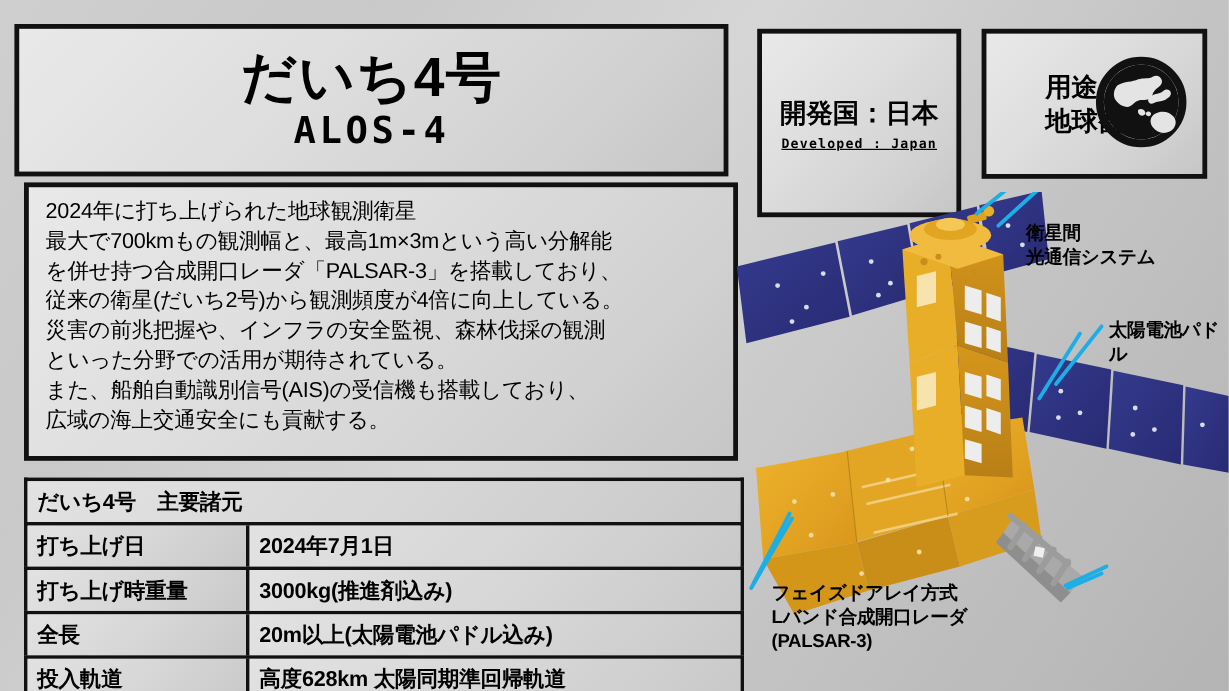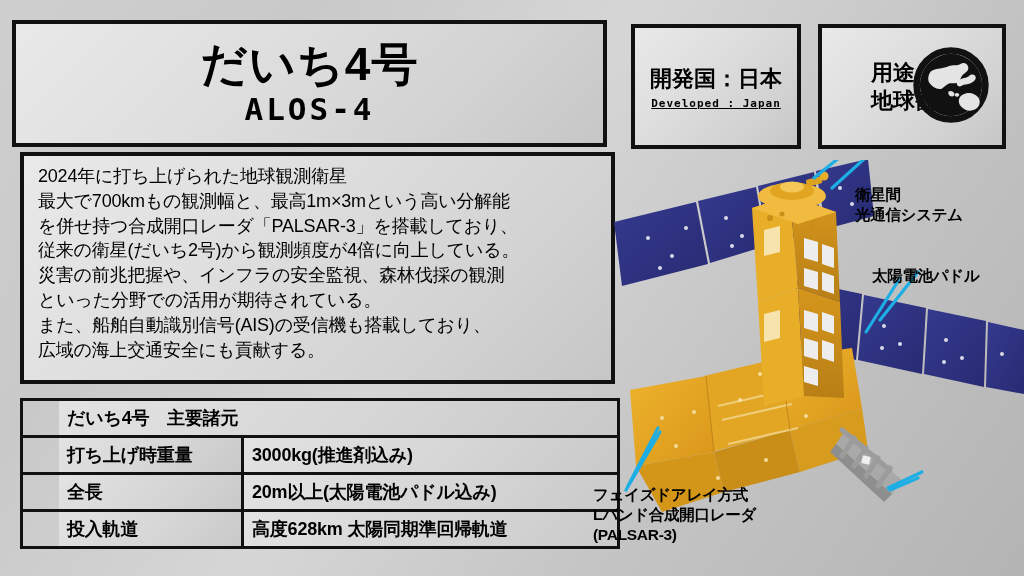--- a/index.html
+++ b/index.html
@@ -20,60 +20,60 @@
   }
 
   
   #title-box{left:12px;top:20px;width:595px;height:127px;
     display:flex;flex-direction:column;align-items:center;justify-content:center;}
   #title-main{font-size:46px;font-weight:bold;line-height:1.05;color:#000;letter-spacing:1px;}
   #title-sub{font-size:31px;font-weight:bold;color:#000;letter-spacing:3px;
     font-family:"DejaVu Sans Mono","Liberation Mono",monospace;margin-top:2px;}
 
   
-  #dev-box{left:631px;top:24px;width:170px;height:125px;
+  #dev-box{left:631px;top:24px;width:170px;height:157px;
     display:flex;flex-direction:column;align-items:center;justify-content:center;}
   #dev-jp{font-size:22px;font-weight:bold;color:#000;letter-spacing:0px;}
   #dev-en{font-size:11px;font-weight:bold;color:#000;letter-spacing:1px;margin-top:3px;
     font-family:"DejaVu Sans Mono","Liberation Mono",monospace;text-decoration:underline;}
 
   
   #purpose-box{left:818px;top:24px;width:188px;height:125px;
     display:flex;align-items:center;justify-content:center;padding-left:6px;}
   #purpose-text{font-size:22px;font-weight:bold;color:#000;line-height:1.25;}
   #globe-icon{position:absolute;right:10px;top:16px;width:82px;height:82px;}
 
   
   #desc-box{left:20px;top:152px;width:595px;height:232px;padding:8px 6px 6px 14px;}
   #desc-text{font-size:18px;font-weight:normal;color:#000;line-height:1.38;
     white-space:pre-line;letter-spacing:-0.2px;}
 
   
   #spec-table{position:absolute;left:20px;top:398px;width:600px;}
-  .srow{display:flex;border:3px solid #111;border-bottom:none;box-sizing:border-box;padding-left:36px;}
+  .srow{display:flex;border:3px solid #111;border-bottom:none;box-sizing:border-box;}
   .srow:last-child{border-bottom:3px solid #111;}
   .scell{
     background:linear-gradient(135deg,#e2e2e2 0%,#d6d6d6 55%,#c9c9c9 100%);
     font-size:18px;font-weight:bold;color:#000;padding:5px 8px;box-sizing:border-box;
     letter-spacing:-0.2px;white-space:nowrap;overflow:hidden;
   }
   .shead{width:100%;}
   .skey{width:185px;border-right:3px solid #111;}
   .sval{flex:1;}
 
   
   #sat-wrap{position:absolute;left:600px;top:160px;width:424px;height:416px;}
   #sat-svg{position:absolute;left:0;top:0;}
 
   
   .callout{position:absolute;font-size:15.5px;font-weight:bold;color:#000;
     line-height:1.28;white-space:pre-line;letter-spacing:-0.3px;}
   #cl-optical{left:855px;top:185px;}
-  #cl-solar{left:872px;top:266px;}
-  #cl-palsar{left:593px;top:485px;}
+  #cl-solar{left:924px;top:266px;}
+  #cl-palsar{left:643px;top:485px;}
   #cl-spaise{left:857px;top:478px;}
 </style>
 </head>
 <body>
 
 <div class="stage">
 
   <div class="box" id="title-box">
     <div id="title-main">だいち4号</div>
     <div id="title-sub">ALOS-4</div>
@@ -110,20 +110,24 @@
 従来の衛星(だいち2号)から観測頻度が4倍に向上している。
 災害の前兆把握や、インフラの安全監視、森林伐採の観測
 といった分野での活用が期待されている。
 また、船舶自動識別信号(AIS)の受信機も搭載しており、
 広域の海上交通安全にも貢献する。</div>
   </div>
 
   <div id="spec-table">
     <div class="srow">
       <div class="scell shead">だいち4号　主要諸元</div>
+    </div>
+    <div class="srow">
+      <div class="scell skey">打ち上げ日</div>
+      <div class="scell sval">2024年7月1日</div>
     </div>
     <div class="srow">
       <div class="scell skey">打ち上げ時重量</div>
       <div class="scell sval">3000kg(推進剤込み)</div>
     </div>
     <div class="srow">
       <div class="scell skey">全長</div>
       <div class="scell sval">20m以上(太陽電池パドル込み)</div>
     </div>
     <div class="srow">

